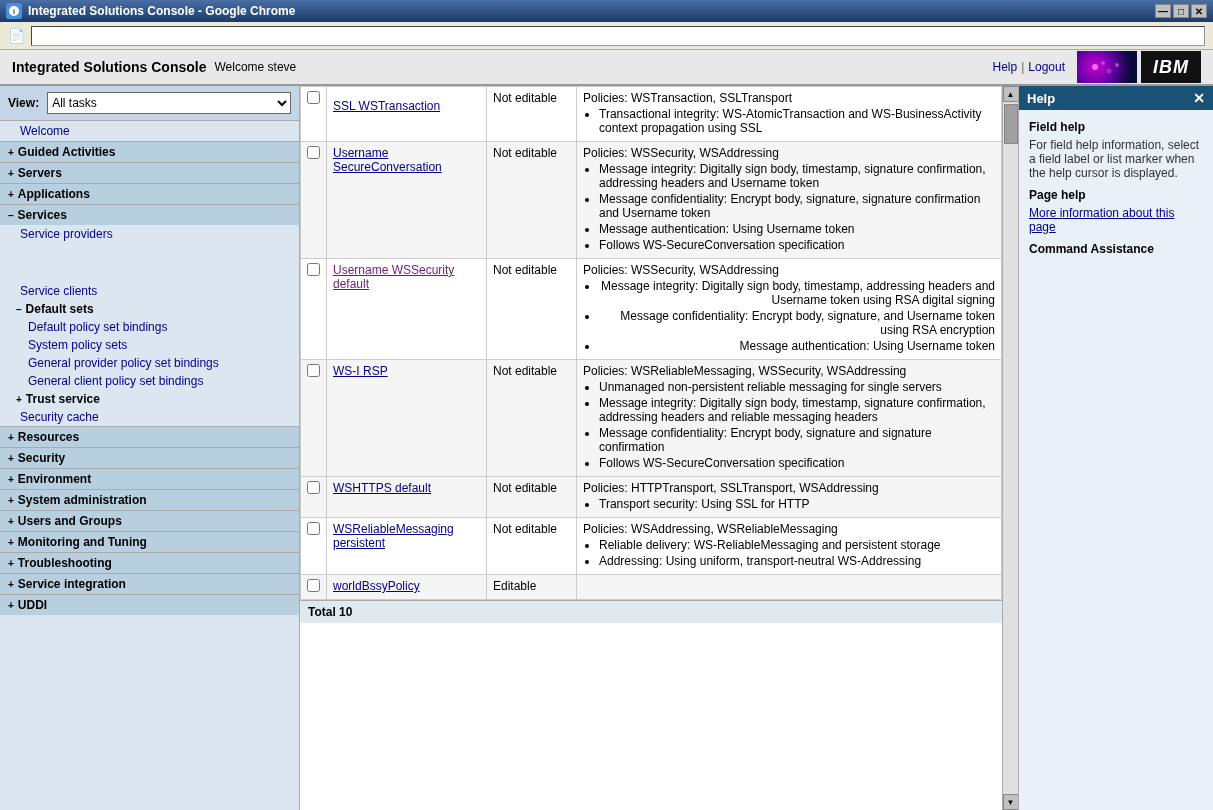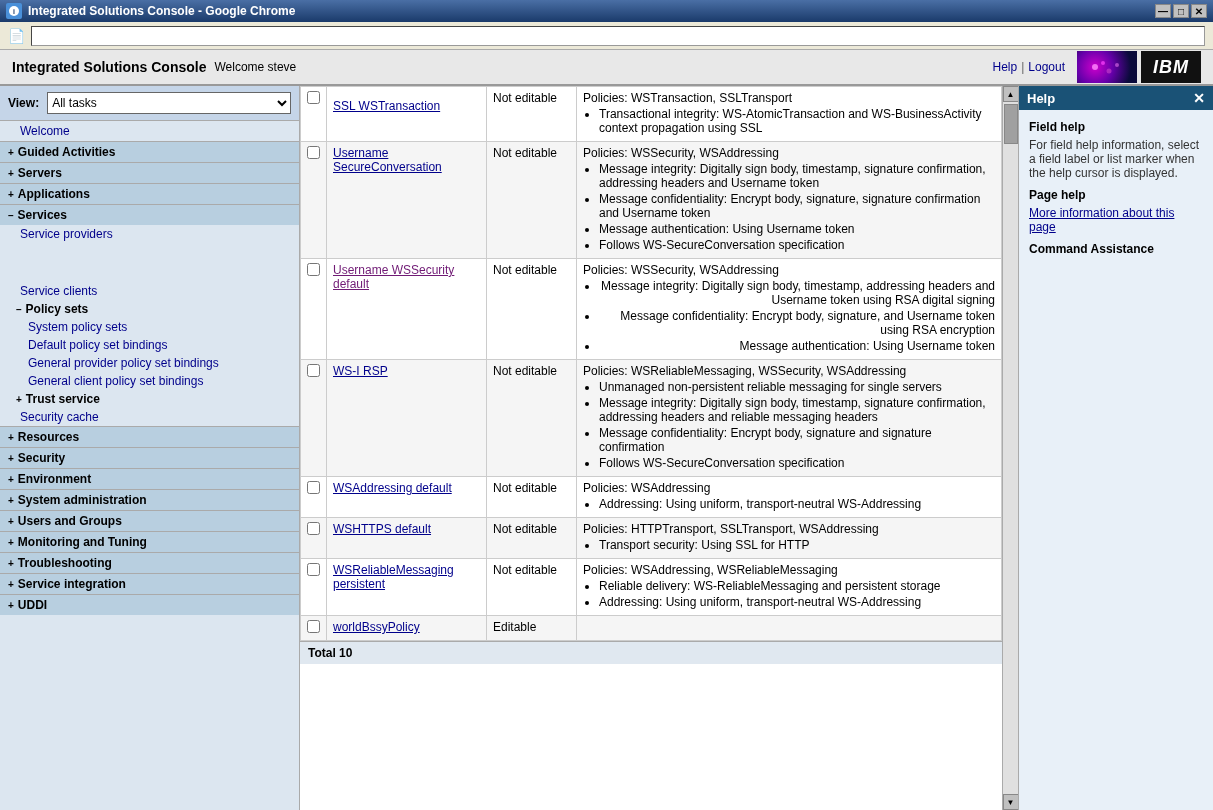--- a/index.html
+++ b/index.html
@@ -178,27 +178,27 @@
     </div>
     <div>
       <div style="padding:2px 8px 2px 20px;font-size:12px;cursor:pointer;color:#00008b;">
         <span>Service providers</span>
       </div>
       <div style="padding:2px 8px 2px 20px;font-size:12px;cursor:pointer;color:#00008b;margin-top:39px;">
         <span>Service clients</span>
       </div>
       <div style="padding:2px 8px 2px 16px;font-size:12px;font-weight:bold;cursor:pointer;display:flex;align-items:center;gap:4px;">
         <span style="font-size:10px;">–</span>
-        <span>Policy sets</span>
+        <span>Default sets</span>
+      </div>
+      <div style="padding:2px 8px 2px 28px;font-size:12px;cursor:pointer;color:#00008b;">
+        <span>Default policy set bindings</span>
       </div>
       <div style="padding:2px 8px 2px 28px;font-size:12px;cursor:pointer;color:#00008b;">
         <span>System policy sets</span>
-      </div>
-      <div style="padding:2px 8px 2px 28px;font-size:12px;cursor:pointer;color:#00008b;">
-        <span>Default policy set bindings</span>
       </div>
       <div style="padding:2px 8px 2px 28px;font-size:12px;cursor:pointer;color:#00008b;">
         <span>General provider policy set bindings</span>
       </div>
       <div style="padding:2px 8px 2px 28px;font-size:12px;cursor:pointer;color:#00008b;">
         <span>General client policy set bindings</span>
       </div>
       <div style="padding:2px 8px 2px 16px;font-size:12px;font-weight:bold;cursor:pointer;display:flex;align-items:center;gap:4px;">
         <span style="font-size:10px;">+</span>
         <span>Trust service</span>
@@ -305,31 +305,20 @@
                   <div>Policies: WSReliableMessaging, WSSecurity, WSAddressing</div>
                   <ul style="padding-left: 16px; margin: 2px 0px;">
                     <li style="margin: 2px 0px;">Unmanaged non-persistent reliable messaging for single servers</li>
                     <li style="margin: 2px 0px;">Message integrity: Digitally sign body, timestamp, signature confirmation, addressing headers and reliable messaging headers</li>
                     <li style="margin: 2px 0px;">Message confidentiality: Encrypt body, signature and signature confirmation</li>
                     <li style="margin: 2px 0px;">Follows WS-SecureConversation specification</li>
                   </ul>
                 </td>
               </tr>
               <tr>
-                <td style="border: 1px solid rgb(204, 204, 204); padding: 4px 6px; vertical-align: top; width: 24px; text-align: center; background: rgb(255, 255, 255);"><input type="checkbox" style=""></td>
-                <td style="border: 1px solid rgb(204, 204, 204); padding: 4px 6px; vertical-align: top; width: 160px; background: rgb(255, 255, 255);"><a href="#" style="color: rgb(0, 0, 139); text-decoration: underline;">WSAddressing default</a></td>
-                <td style="border: 1px solid rgb(204, 204, 204); padding: 4px 6px; vertical-align: top; width: 90px; background: rgb(255, 255, 255); font-size: 12px;">Not editable</td>
-                <td style="border: 1px solid rgb(204, 204, 204); padding: 4px 6px; vertical-align: top; background: rgb(255, 255, 255); font-size: 12px;">
-                  <div>Policies: WSAddressing</div>
-                  <ul style="padding-left: 16px; margin: 2px 0px;">
-                    <li style="margin: 2px 0px;">Addressing: Using uniform, transport-neutral WS-Addressing</li>
-                  </ul>
-                </td>
-              </tr>
-              <tr>
                 <td style="border: 1px solid rgb(204, 204, 204); padding: 4px 6px; vertical-align: top; width: 24px; text-align: center; background: rgb(245, 245, 245);"><input type="checkbox" style=""></td>
                 <td style="border: 1px solid rgb(204, 204, 204); padding: 4px 6px; vertical-align: top; width: 160px; background: rgb(245, 245, 245);"><a href="#" style="color: rgb(0, 0, 139); ">WSHTTPS default</a></td>
                 <td style="border: 1px solid rgb(204, 204, 204); padding: 4px 6px; vertical-align: top; width: 90px; background: rgb(245, 245, 245); font-size: 12px;">Not editable</td>
                 <td style="border: 1px solid rgb(204, 204, 204); padding: 4px 6px; vertical-align: top; background: rgb(245, 245, 245); font-size: 12px;">
                   <div>Policies: HTTPTransport, SSLTransport, WSAddressing</div>
                   <ul style="padding-left: 16px; margin: 2px 0px;">
                     <li style="margin: 2px 0px;">Transport security: Using SSL for HTTP</li>
                   </ul>
                 </td>
               </tr>

